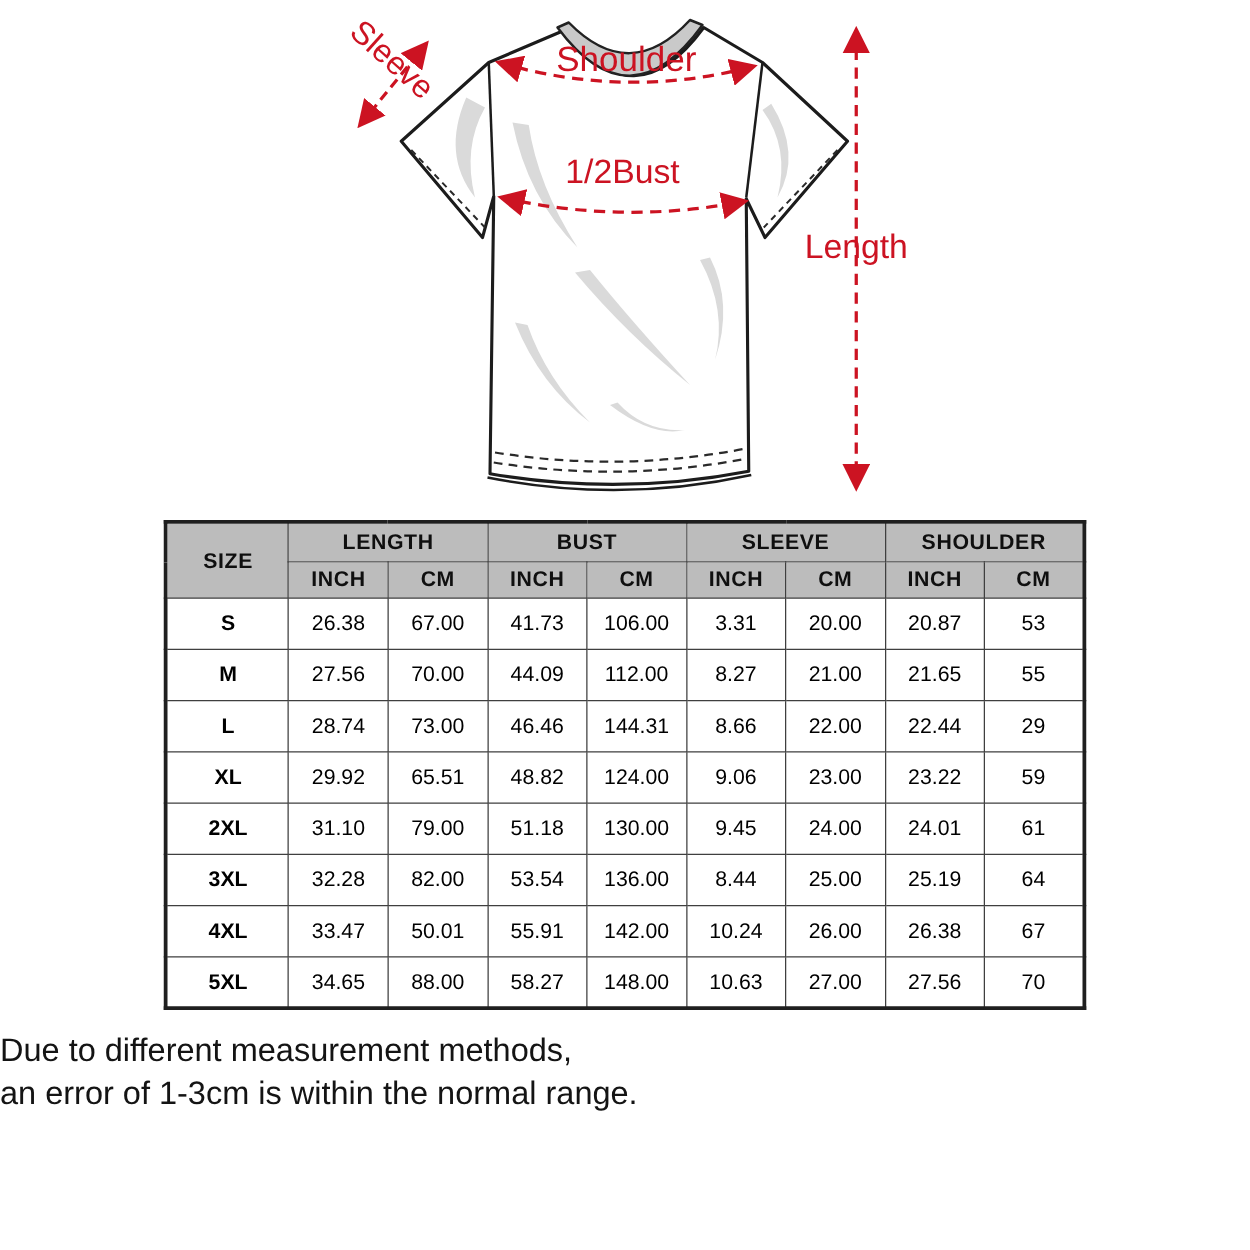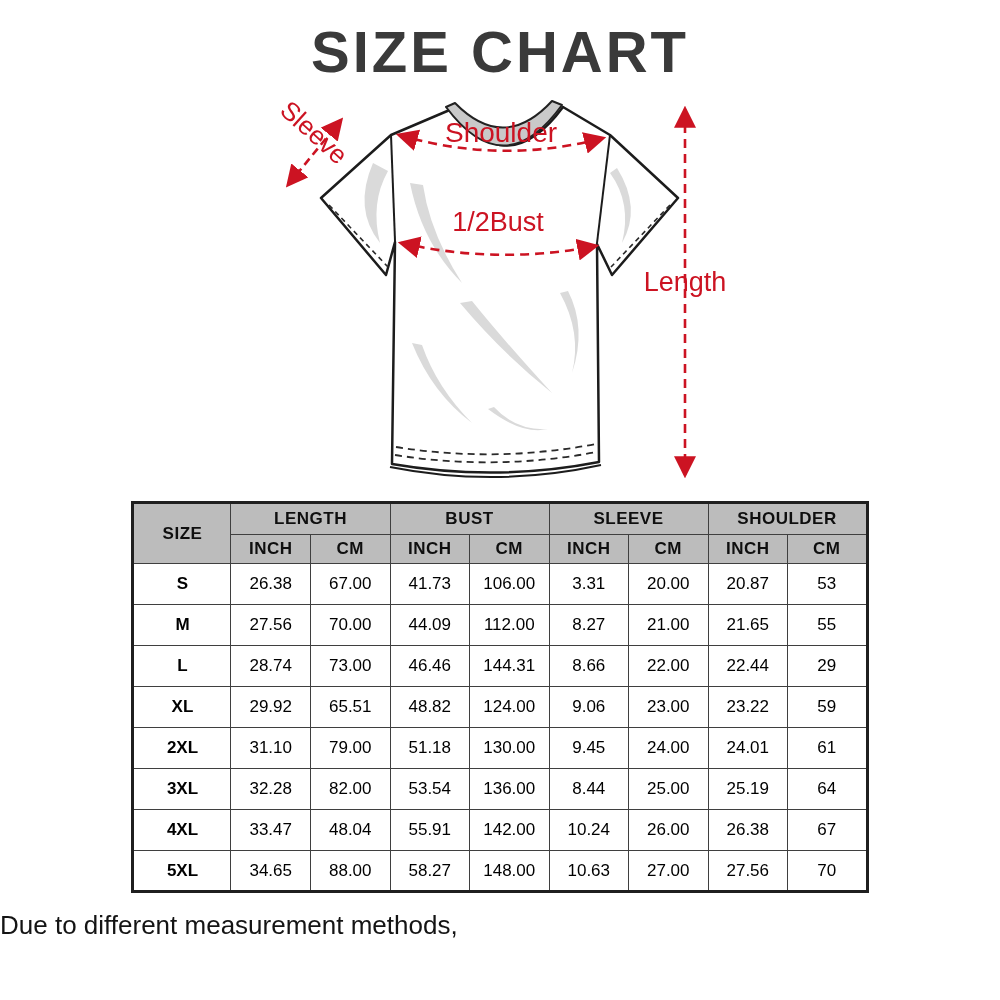--- a/index.html
+++ b/index.html
@@ -39,21 +39,20 @@
     color:#141414;font-size:26px;line-height:1.3;
     margin:0;font-family:"Liberation Sans",sans-serif;
   }
   .note.first{margin-top:14px;}
 </style>
 </head>
 <body>
 
 <div class="page">
 
-  <h1 class="title">SIZE CHART</h1>
 
   <div class="diagram">
     <svg width="480" height="402" viewBox="0 0 480 402" xmlns="http://www.w3.org/2000/svg">
       <defs>
         <marker id="arrowhead" viewBox="0 0 10 10" refX="8.5" refY="5" markerWidth="8.5" markerHeight="8.5" orient="auto-start-reverse">
           <path d="M0,0 L10,5 L0,10 Z" fill="#cc1322"></path>
         </marker>
       </defs>
 
       <path d="M192,18 L131,44 L61,107 L126,184 L135,151 L132,373 Q236,391 339,371 L337,153 L352,184 L418,107 L350,44 L303,16 Q247,92 192,18 Z" fill="#ffffff" stroke="#1c1c1c" stroke-width="2.5" stroke-linejoin="round"></path>
@@ -179,21 +178,21 @@
           <td>53.54</td>
           <td>136.00</td>
           <td>8.44</td>
           <td>25.00</td>
           <td>25.19</td>
           <td>64</td>
         </tr>
         <tr>
           <td class="size-col">4XL</td>
           <td>33.47</td>
-          <td>48.04</td>
+          <td>50.01</td>
           <td>55.91</td>
           <td>142.00</td>
           <td>10.24</td>
           <td>26.00</td>
           <td>26.38</td>
           <td>67</td>
         </tr>
         <tr>
           <td class="size-col">5XL</td>
           <td>34.65</td>
@@ -202,14 +201,15 @@
           <td>148.00</td>
           <td>10.63</td>
           <td>27.00</td>
           <td>27.56</td>
           <td>70</td>
         </tr>
       </tbody>
   </table>
 
   <p class="note first">Due to different measurement methods,</p>
+  <p class="note">an error of 1-3cm is within the normal range.</p>
 
 </div>
 
 </body></html>

